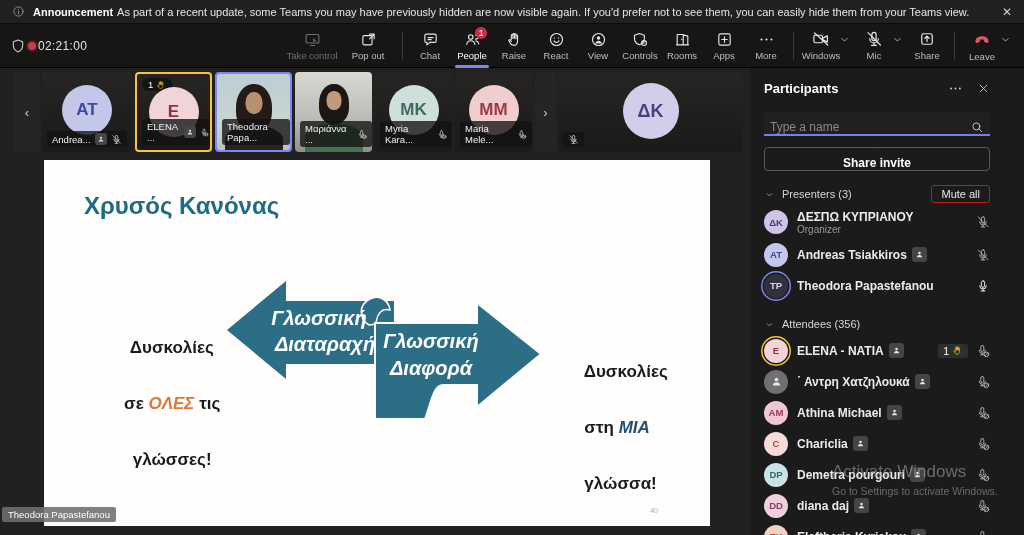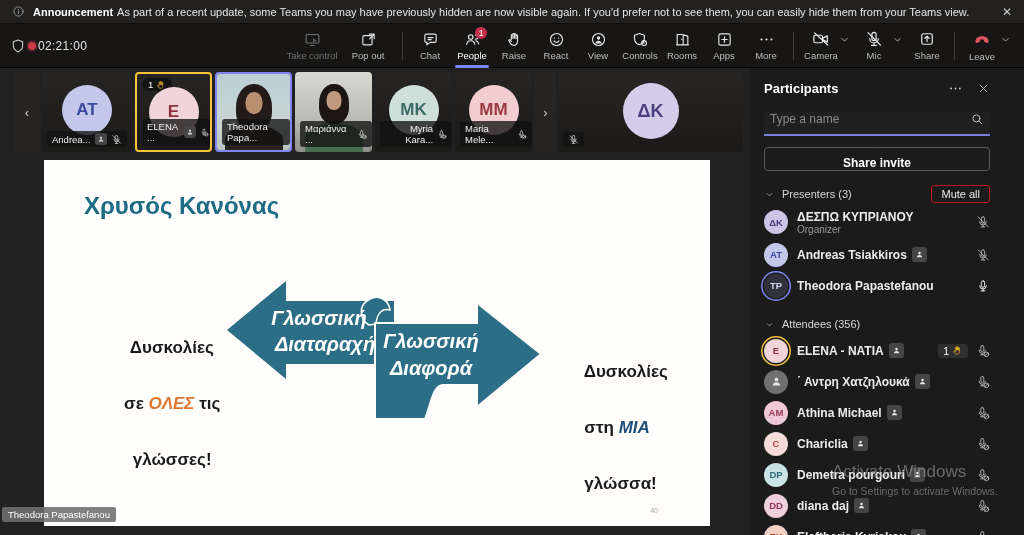--- a/index.html
+++ b/index.html
@@ -78,21 +78,21 @@
   #presenter-chip { position:absolute; left:2px; top:439px; background:rgba(110,110,110,.88); color:#fff;
     font-size:9.5px; padding:2px 6px; border-radius:2px; }
 
   
   #panel { position:absolute; left:750px; top:68px; width:274px; height:467px; background:#1b1b1b;
     padding:0 20px 0 0; overflow:hidden; }
   .p-inner { padding:0 14px; }
   .p-header { display:flex; align-items:center; margin-top:10px; height:20px; }
   .p-header .ttl { color:#fff; font-size:13px; font-weight:bold; flex:1; }
   .p-header .icon { color:#cfcfcf; margin-left:14px; cursor:pointer; }
-  .search { margin-top:14px; height:24px; border-bottom:2px solid #7a7fe0; display:flex; align-items:flex-start;
+  .search { margin-top:14px; height:24px; border-bottom:2px solid #7a7fe0; display:flex; align-items:flex-end;
     background:#202020; padding:0 6px; }
   .search input { flex:1; background:transparent; border:none; outline:none; color:#ddd; font-size:12px;
     font-family:"Liberation Sans",sans-serif; }
   .search input::placeholder { color:#8a8a8a; }
   .search .icon { color:#c8c8c8; }
   .invite-btn { margin-top:11px; height:24px; border:1px solid #5a5a5a; border-radius:4px; display:flex;
     align-items:center; justify-content:center; gap:7px; color:#fff; font-size:12px; font-weight:bold; cursor:pointer;flex-direction:column; }
   .sect { display:flex; align-items:center; margin-top:12px; height:22px; color:#d6d6d6; font-size:11px; }
   .sect .icon { color:#bdbdbd; margin-right:7px; }
   .sect .s-lbl { flex:1; }
@@ -318,21 +318,21 @@
         <use href="#sym-more"></use>
       </svg>
     <span class="lbl">More</span>
   </div>
   <div class="sep"></div>
 
   <div class="tbtn">
     <svg class="icon" width="18" height="18">
         <use href="#sym-camera-off"></use>
       </svg>
-    <span class="lbl">Camera</span>
+    <span class="lbl">Windows</span>
   </div>
   <svg class="icon chev" width="13" height="13">
       <use href="#sym-chevdown"></use>
     </svg>
   <div class="tbtn">
     <svg class="icon" width="18" height="18">
         <use href="#sym-mic-off"></use>
       </svg>
     <span class="lbl">Mic</span>
   </div>
@@ -419,21 +419,21 @@
         <div class="sil torso green"></div>
       </div>
       <div class="chip">
         <span>Μαριάννα ...</span>
         <svg class="icon" width="11" height="11">
             <use href="#sym-mic-disabled"></use>
           </svg>
       </div>
     </div>
 
-    <div class="tile" style="left:375px;width:77px;text-align:right;">
+    <div class="tile" style="left:375px;width:77px;">
       <div class="avatar" style="background:#cfe0da;color:#3f6b66;">MK</div>
       <div class="chip">
         <span>Myria Kara...</span>
         <svg class="icon" width="11" height="11">
             <use href="#sym-mic-disabled"></use>
           </svg>
       </div>
     </div>
 
     <div class="tile" style="left:455px;width:77px;">

